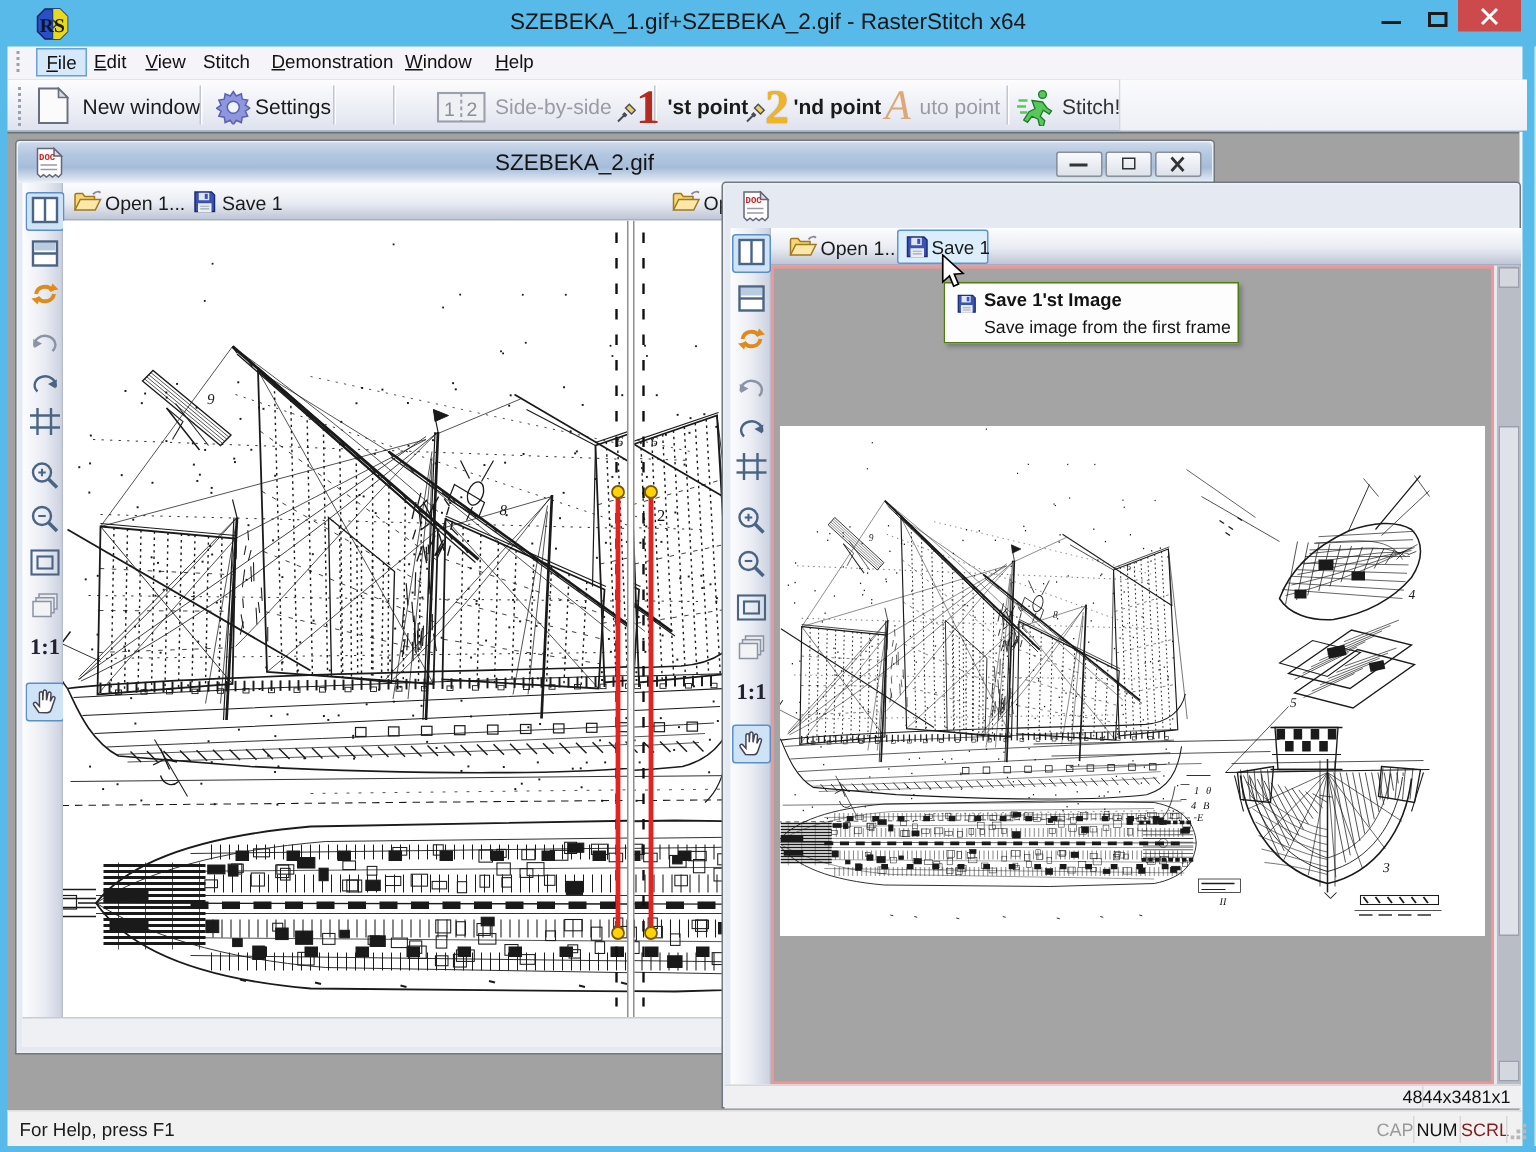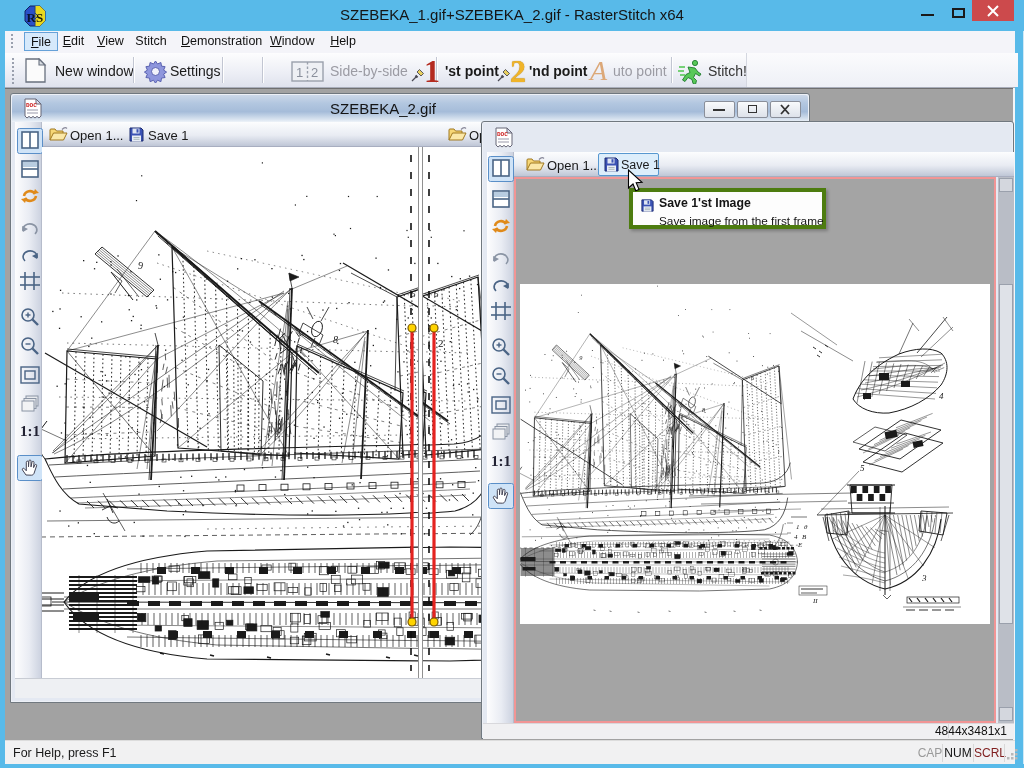--- a/index.html
+++ b/index.html
@@ -1649,21 +1649,21 @@
       </g>
 </svg>
 <div class="abs" style="left:516px;top:55px;width:16px;height:546px;background:#b9bdc6"></div>
 <div class="abs" style="left:517px;top:56px;width:14px;height:14px;background:#d4d7de;border:1px solid #9aa0ac"></div>
 <div class="abs" style="left:517px;top:162px;width:14px;height:340px;background:#dfe2e8;border:1px solid #9aa0ac"></div>
 <div class="abs" style="left:517px;top:585px;width:14px;height:14px;background:#d4d7de;border:1px solid #9aa0ac"></div>
 <div class="abs" style="left:1px;top:601px;width:531px;height:16px;background:#f0f0f2;border-top:1px solid #d8d8dc"></div>
 <div class="abs" style="left:466px;top:602px;width:1px;height:14px;background:#d8d8dc"></div>
 <div class="abs" style="right:6px;top:601px;height:32px;font-size:12px;color:#111;line-height:16px;white-space:nowrap">4844x3481x1</div>
 </div>
-<div class="abs" style="left:629px;top:188px;width:197px;height:41px;background:#fdfdfd;border:4px solid #4d7c0f;box-shadow:2px 2px 3px rgba(0,0,0,0.25)">
+<div class="abs" style="left:629px;top:188px;width:197px;height:41px;background:#fdfdfd;border:1px solid #4d7c0f;box-shadow:2px 2px 3px rgba(0,0,0,0.25)">
 <svg style="position:absolute;left:8px;top:7px" width="13" height="13" viewBox="0 0 15 15">
       <path d="M1 1 h11 l2 2 v11 h-13 z" fill="#3a52b4" stroke="#1c2c70"></path>
       <rect x="3.5" y="1.5" width="7" height="5" fill="#dfe6f2"></rect>
       <rect x="7.5" y="2.2" width="2" height="3.4" fill="#3a52b4"></rect>
       <rect x="3" y="8.5" width="9" height="6" fill="#e8edf6"></rect>
       <line x1="4.5" y1="10.5" x2="10.5" y2="10.5" stroke="#9aa" stroke-width="0.8"></line>
       <line x1="4.5" y1="12.3" x2="10.5" y2="12.3" stroke="#9aa" stroke-width="0.8"></line>
     </svg>
 <div class="abs" style="left:26px;top:4px;font-size:12.3px;font-weight:bold;color:#141414;white-space:nowrap">Save 1'st Image</div>
 <div class="abs" style="left:26px;top:22px;font-size:11.8px;color:#141414;white-space:nowrap">Save image from the first frame</div>

